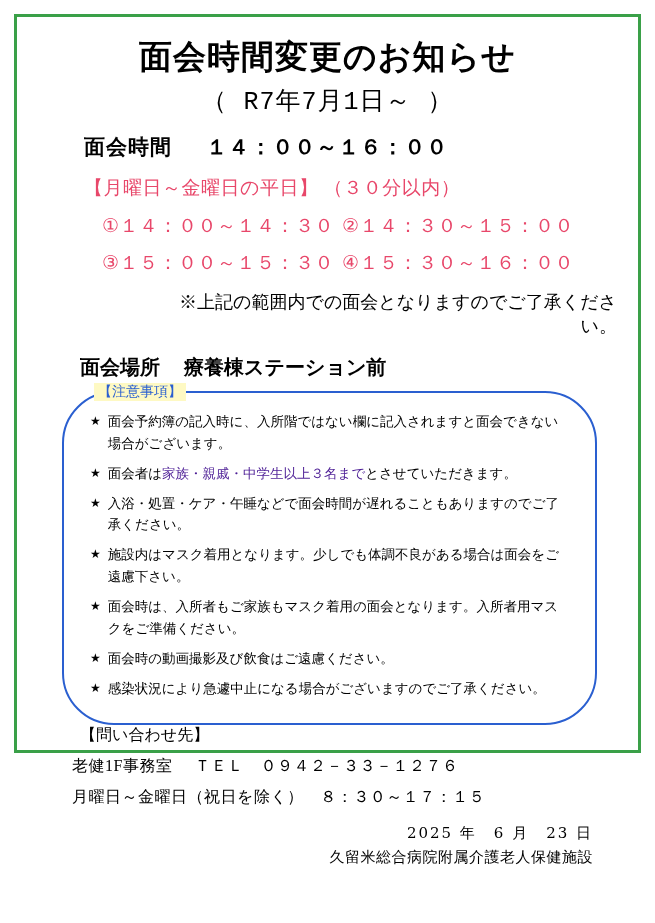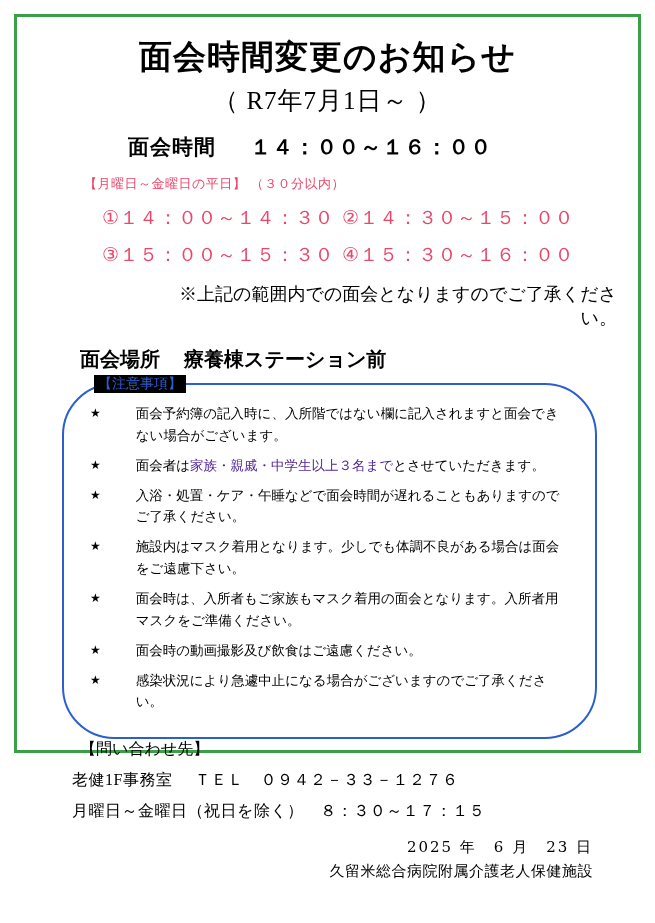--- a/index.html
+++ b/index.html
@@ -44,42 +44,42 @@
     letter-spacing: 1px;
     margin-top: 14px;
     line-height: 1.15;
     font-family: "DejaVu Serif", "Liberation Serif", serif;
   }
   .subtitle {
     text-align: center;
     font-size: 25px;
     margin-top: 8px;
     letter-spacing: 1px;
-    font-family: Liberation Serif, serif;
+    font-family: Liberation Mono, monospace;
   }
 
   .row-time {
     margin-top: 16px;
     font-size: 21px;
     font-weight: bold;
     padding-left: 46px;
     letter-spacing: 1px;
     font-family: "DejaVu Serif", "Liberation Serif", serif;
   }
-  .row-time .label { margin-right: 26px; margin-left: 44px; }
+  .row-time .label { margin-right: 26px; }
 
   .red {
     color: #e8476a;
   }
   .red-line {
-    font-size: 13px;
+    font-size: 19px;
     margin-top: 14px;
     padding-left: 46px;
     letter-spacing: 0.5px;
-    font-family: Liberation Sans, sans-serif;
+    font-family: Liberation Serif, serif;
   }
 
   .slots {
     margin-top: 12px;
     padding-left: 64px;
     font-size: 19px;
     font-family: Liberation Sans, sans-serif;
   }
   .slot-row {
     display: flex;
@@ -113,41 +113,41 @@
     border: 2px solid #2a5fd0;
     border-radius: 52px;
     padding: 18px 26px 16px 26px;
     min-height: 255px;
     box-sizing: border-box;
   }
   .notice-title {
     position: absolute;
     top: -10px;
     left: 30px;
-    background: #000000;
+    background: #fef9c3;
     padding: 0 4px;
     font-size: 14px;
     color: #2a5fd0;
     font-family: "DejaVu Serif", "Liberation Serif", serif;
   }
   .notice-item {
     display: flex;
     align-items: flex-start;
     font-size: 13.5px;
     line-height: 1.62;
     margin-bottom: 8px;
     font-family: "DejaVu Serif", "Liberation Serif", serif;
   }
   .star {
     flex: 0 0 auto;
     margin-right: 7px;
     font-size: 12px;
     line-height: 1.7;
   }
-  .notice-text { flex: 1 1 auto; margin-left: 28px; }
+  .notice-text { flex: 1 1 auto; }
   .hl { color: #4c1d95; }
 
   .contact {
     margin-top: 0;
     padding-left: 42px;
     font-size: 16px;
     font-family: "DejaVu Serif", "Liberation Serif", serif;
   }
   .contact-line {
     margin-top: 10px;

